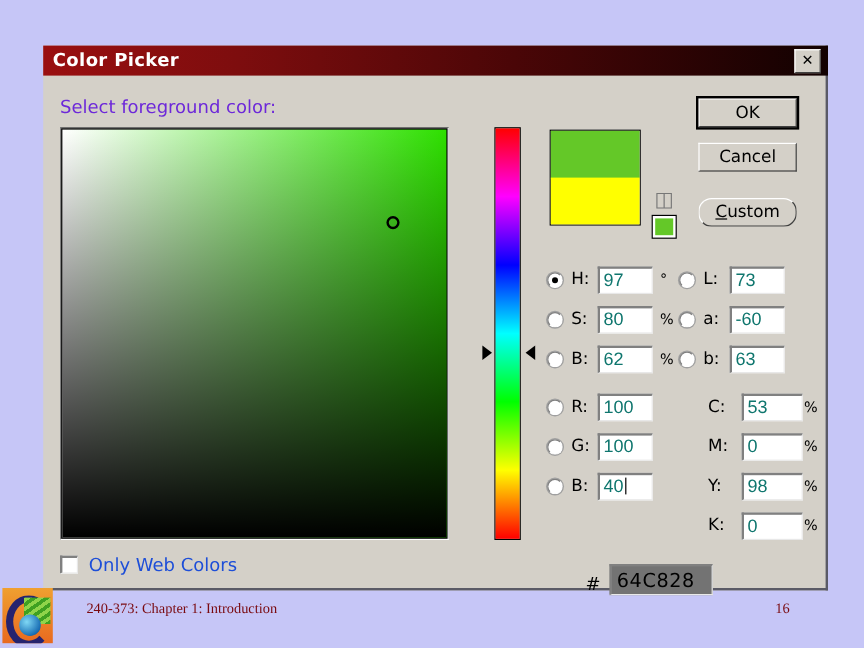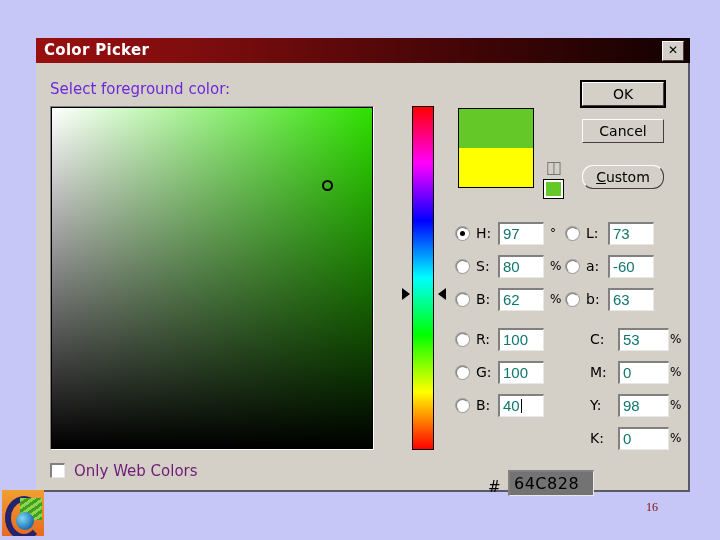--- a/index.html
+++ b/index.html
@@ -174,21 +174,21 @@
 
   
   #webcheck-row{position:absolute;left:14px;top:424px;height:20px;}
   #webcheck{
     position:absolute;left:0;top:1px;width:15px;height:15px;background:#fff;
     border-top:2px solid #808080;border-left:2px solid #808080;
     border-right:1px solid #e8e8e8;border-bottom:1px solid #e8e8e8;
     box-sizing:border-box;cursor:pointer;
   }
   #webcheck-label{
-    position:absolute;left:24px;top:0px;font-size:15px;color:#701a75;
+    position:absolute;left:24px;top:0px;font-size:15px;color:#1d4ed8;
     font-family:"DejaVu Sans", sans-serif;white-space:nowrap;
   }
 
   
   #footer-text{
     position:absolute;left:72px;top:500px;font-size:12px;color:#7a0a10;
     font-family:"Liberation Serif", serif;
   }
   #footer-page{
     position:absolute;left:646px;top:500px;font-size:12px;color:#7a0a10;
@@ -366,15 +366,16 @@
       <div id="webcheck-label">Only Web Colors</div>
     </div>
 
   </div>
 
   <div id="logo">
     <div class="arc"></div>
     <div class="bars"></div>
     <div class="globe"></div>
   </div>
+  <div id="footer-text">240-373: Chapter 1: Introduction</div>
   <div id="footer-page">16</div>
 
 </div>
 
 </body></html>

